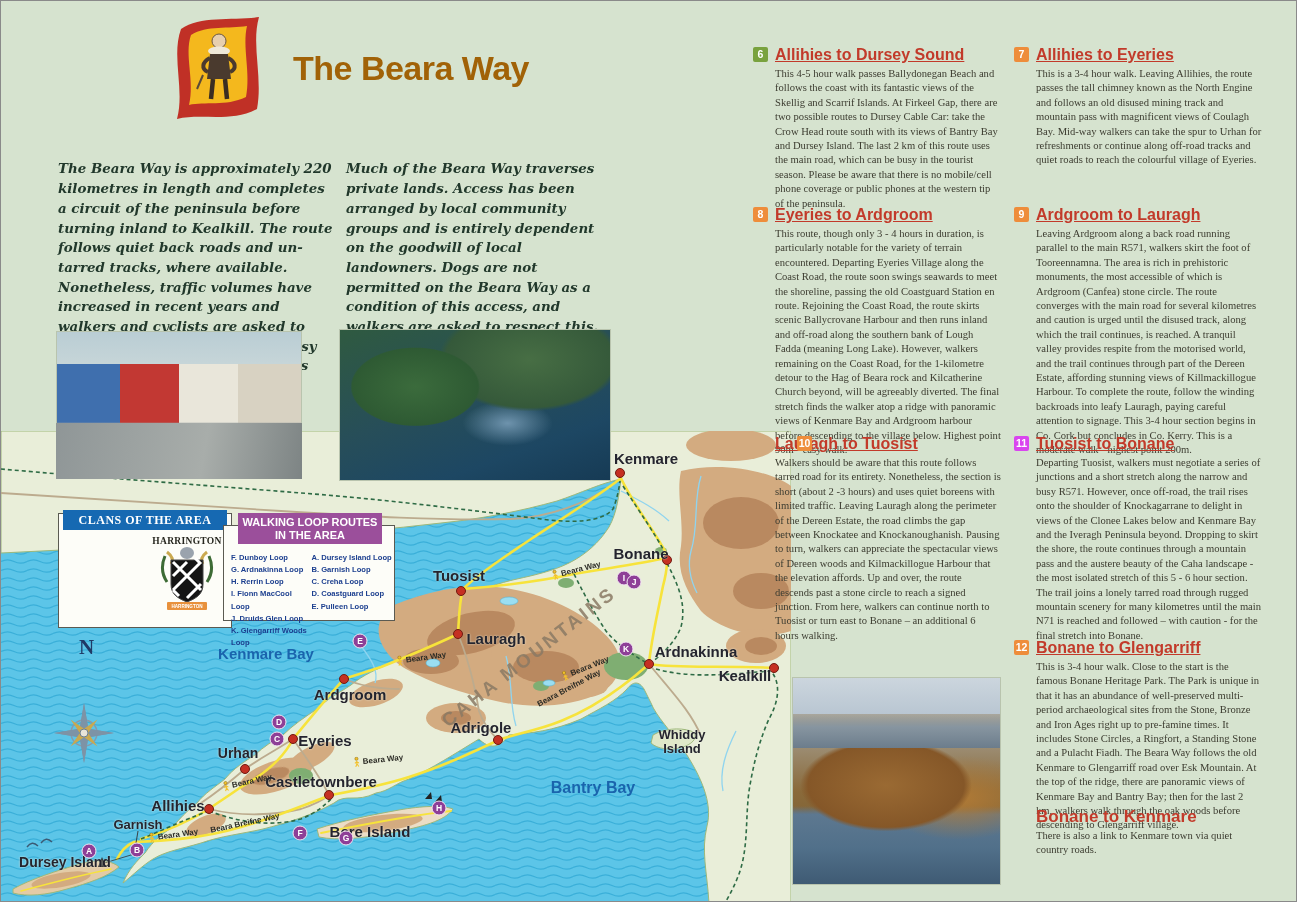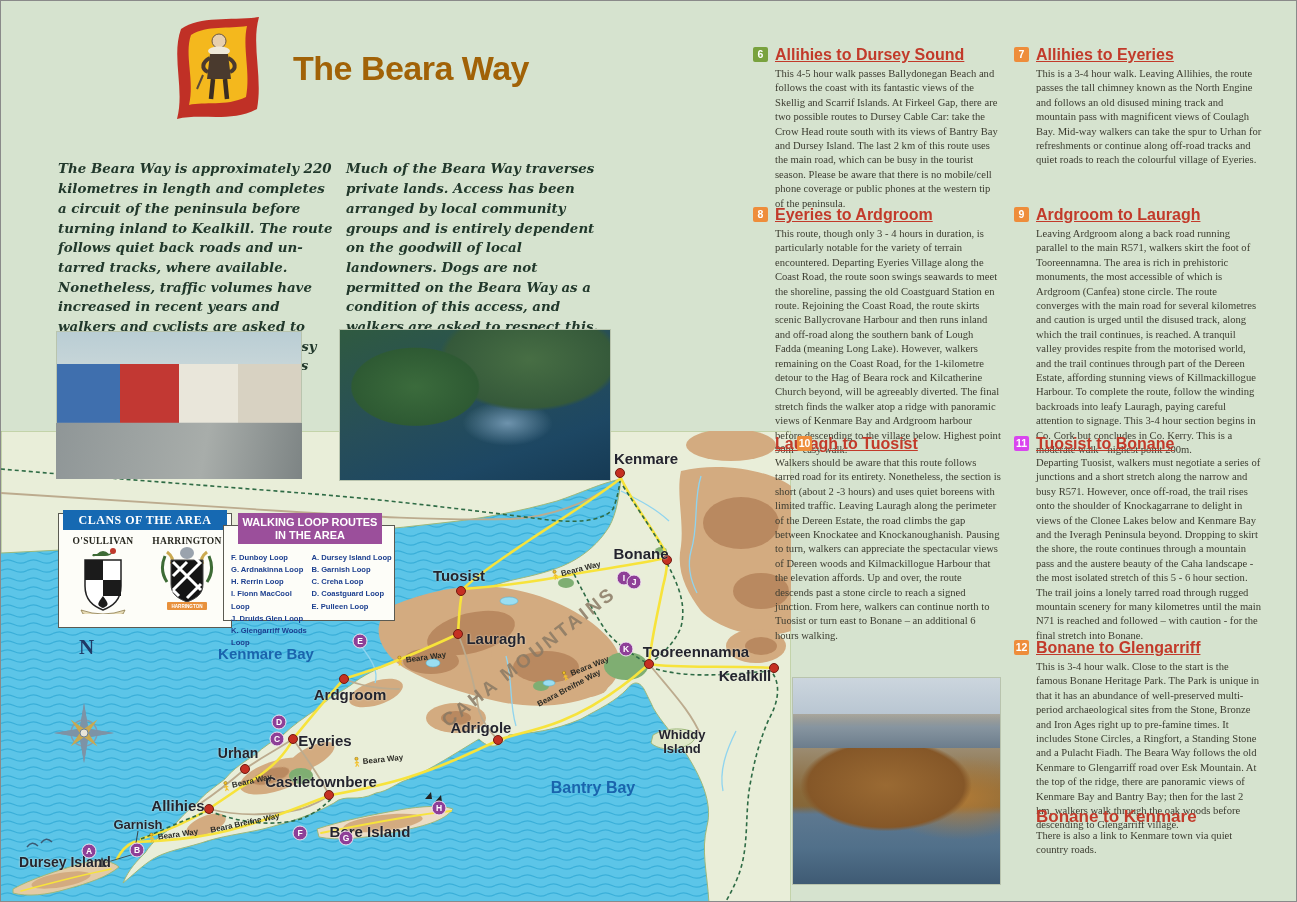--- a/index.html
+++ b/index.html
@@ -247,21 +247,21 @@
         <div class="town-label" style="left: 324px; top: 309px; font-size: 15px;">Eyeries</div>
         <div class="town-dot" style="left: 244px; top: 338px;"></div>
         <div class="town-label" style="left: 237px; top: 322px; font-size: 14px;">Urhan</div>
         <div class="town-dot" style="left: 497px; top: 309px;"></div>
         <div class="town-label" style="left: 480px; top: 296px; font-size: 15px;">Adrigole</div>
         <div class="town-dot" style="left: 328px; top: 364px;"></div>
         <div class="town-label" style="left: 320px; top: 350px; font-size: 15px;">Castletownbere</div>
         <div class="town-dot" style="left: 208px; top: 378px;"></div>
         <div class="town-label" style="left: 177px; top: 374px; font-size: 15px;">Allihies</div>
         <div class="town-dot" style="left: 648px; top: 233px;"></div>
-        <div class="town-label" style="left: 695px; top: 220px; font-size: 15px;">Tooreennamna</div>
+        <div class="town-label" style="left: 695px; top: 220px; font-size: 15px;">Ardnakinna</div>
         <div class="town-dot" style="left: 773px; top: 237px;"></div>
         <div class="town-label" style="left: 744px; top: 244px; font-size: 15px;">Kealkill</div>
         <div class="town-label" style="left: 137px; top: 393px; font-size: 13px;">Garnish</div>
         <div class="town-label" style="left: 64px; top: 431px; font-size: 14px;">Dursey Island</div>
         <div class="town-label" style="left: 369px; top: 400px; font-size: 15px;">Bere Island</div>
         <div class="town-label wrap" style="left: 681px; top: 311px; font-size: 13px; width: 58px;">Whiddy Island</div>
         <div class="water-label" style="left: 265px; top: 222px; font-size: 15px;">Kenmare Bay</div>
         <div class="water-label" style="left: 592px; top: 357px; font-size: 16px;">Bantry Bay</div>
         <div class="caha" style="left: 528px; top: 226px; transform: translate(-50%, -50%) rotate(-38deg);">CAHA MOUNTAINS</div>
         <div class="route-label" style="left: 172px; top: 404px; transform: translate(-50%, -50%) rotate(-8deg);">
@@ -342,32 +342,20 @@
 
   <p class="intro-col intro-1">The Beara Way is approximately 220 kilometres in length and completes a circuit of the peninsula before turning inland to Kealkill. The route follows quiet back roads and un-tarred tracks, where available. Nonetheless, traffic volumes have increased in recent years and walkers and cyclists are asked to take care, particularly on the busy roads entering and leaving towns and villages.</p>
   <p class="intro-col intro-2">Much of the Beara Way traverses private lands. Access has been arranged by local community groups and is entirely dependent on the goodwill of local landowners. Dogs are not permitted on the Beara Way as a condition of this access, and walkers are asked to respect this. Please also be aware that the route is closed to the public on January 31st each year.</p>
 
   <div class="photo photo1"></div>
   <div class="photo photo2"></div>
   <div class="photo photo3"></div>
 
   <div class="box-clans">
     <div class="clans-header">CLANS OF THE AREA</div>
-    <div class="clan-col" style="left:4px;">
-      <div class="clan-name">O'SULLIVAN</div>
-      <svg width="52" height="68" viewBox="0 0 52 68">
-        <path d="M20,8 q6,-6 12,0 l4,-2 q-2,4 -8,4 l-10,0 q-4,1 -2,-2 z" fill="#3d6b35"></path>
-        <circle cx="36" cy="5" r="3" fill="#c0392b"></circle>
-        <path d="M8,14 H44 V40 C44,54 36,60 26,64 C16,60 8,54 8,40 Z" fill="#fff" stroke="#222" stroke-width="1.5"></path>
-        <rect x="8" y="14" width="18" height="20" fill="#1b1b1b"></rect>
-        <rect x="26" y="34" width="18" height="16" fill="#1b1b1b"></rect>
-        <path d="M26,50 C22,56 18,59 26,62 C34,59 30,56 26,50" fill="#1b1b1b"></path>
-        <path d="M4,64 q22,8 44,0 l-2,4 q-20,6 -40,0 z" fill="#e8ddb8" stroke="#8a7a4a" stroke-width="0.8"></path>
-      </svg>
-    </div>
     <div class="clan-col" style="left:88px;">
       <div class="clan-name">HARRINGTON</div>
       <svg width="56" height="68" viewBox="0 0 56 68">
         <ellipse cx="28" cy="7" rx="7" ry="6" fill="#9aa3ad"></ellipse>
         <path d="M6,10 q-6,14 2,26 M50,10 q6,14 -2,26" stroke="#3d6b35" stroke-width="3" fill="none"></path>
         <path d="M8,6 q8,6 4,12 M48,6 q-8,6 -4,12" stroke="#caa94f" stroke-width="3" fill="none"></path>
         <path d="M12,14 H44 V38 C44,48 38,52 28,56 C18,52 12,48 12,38 Z" fill="#141414" stroke="#444" stroke-width="1"></path>
         <path d="M14,18 L42,46 M42,18 L14,46 M28,12 L28,... " stroke="#fff" stroke-width="0"></path>
         <path d="M14,16 L42,44 M42,16 L14,44 M14,30 L28,16 M28,52 L42,38 M14,44 L20,50 M36,12 L42,18" stroke="#fff" stroke-width="3"></path>
         <rect x="8" y="56" width="40" height="8" rx="1" fill="#e8913c"></rect>

